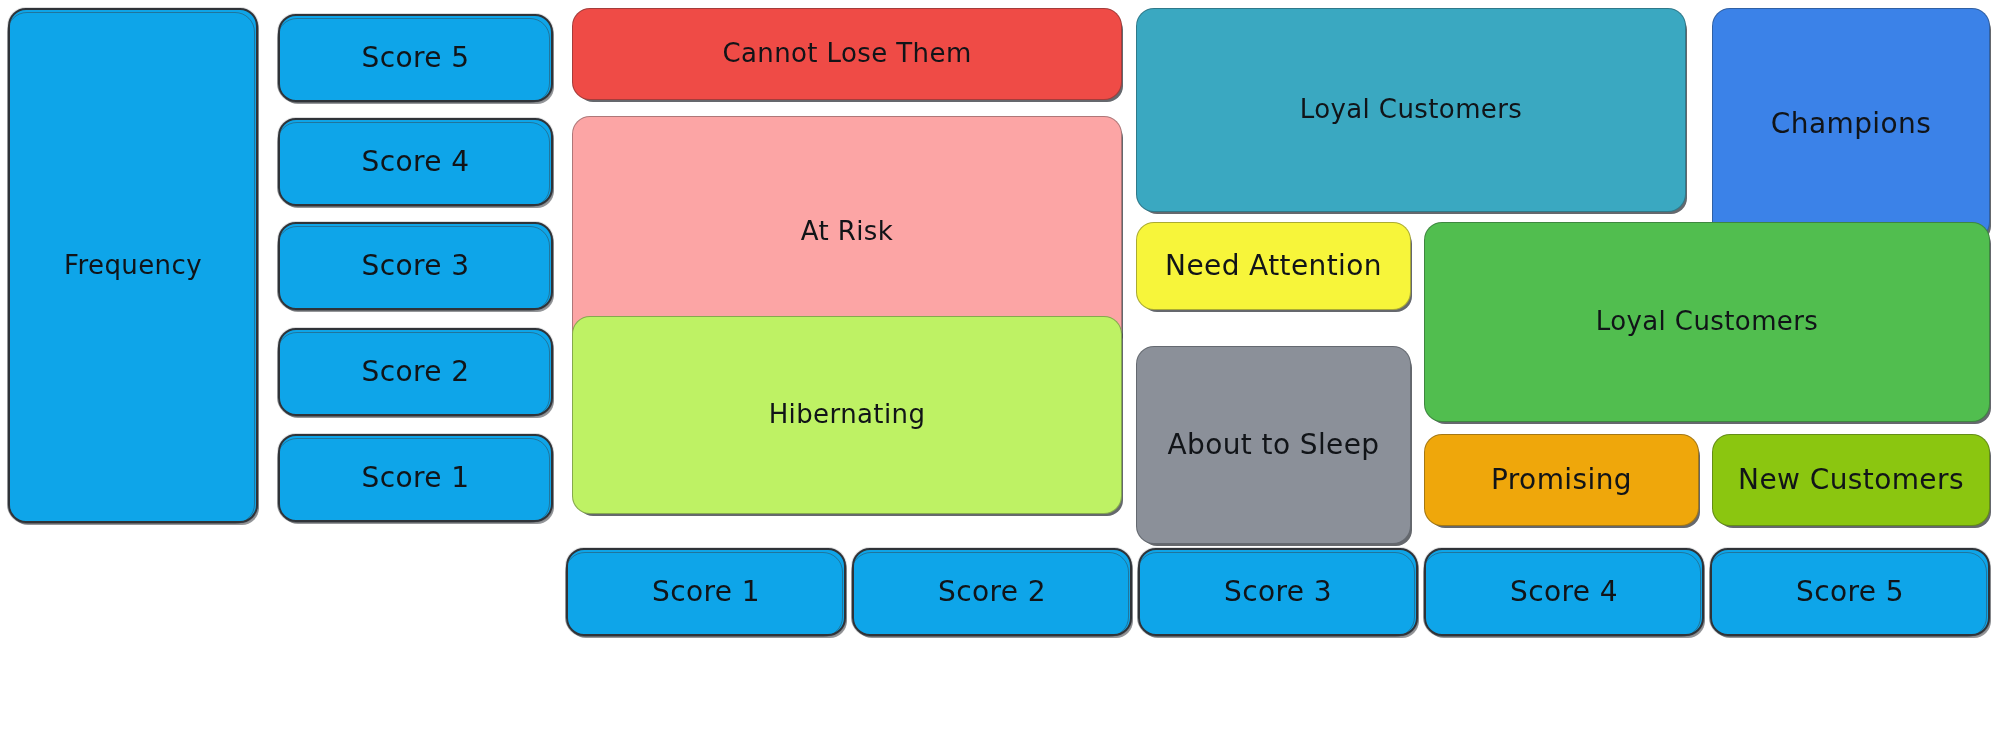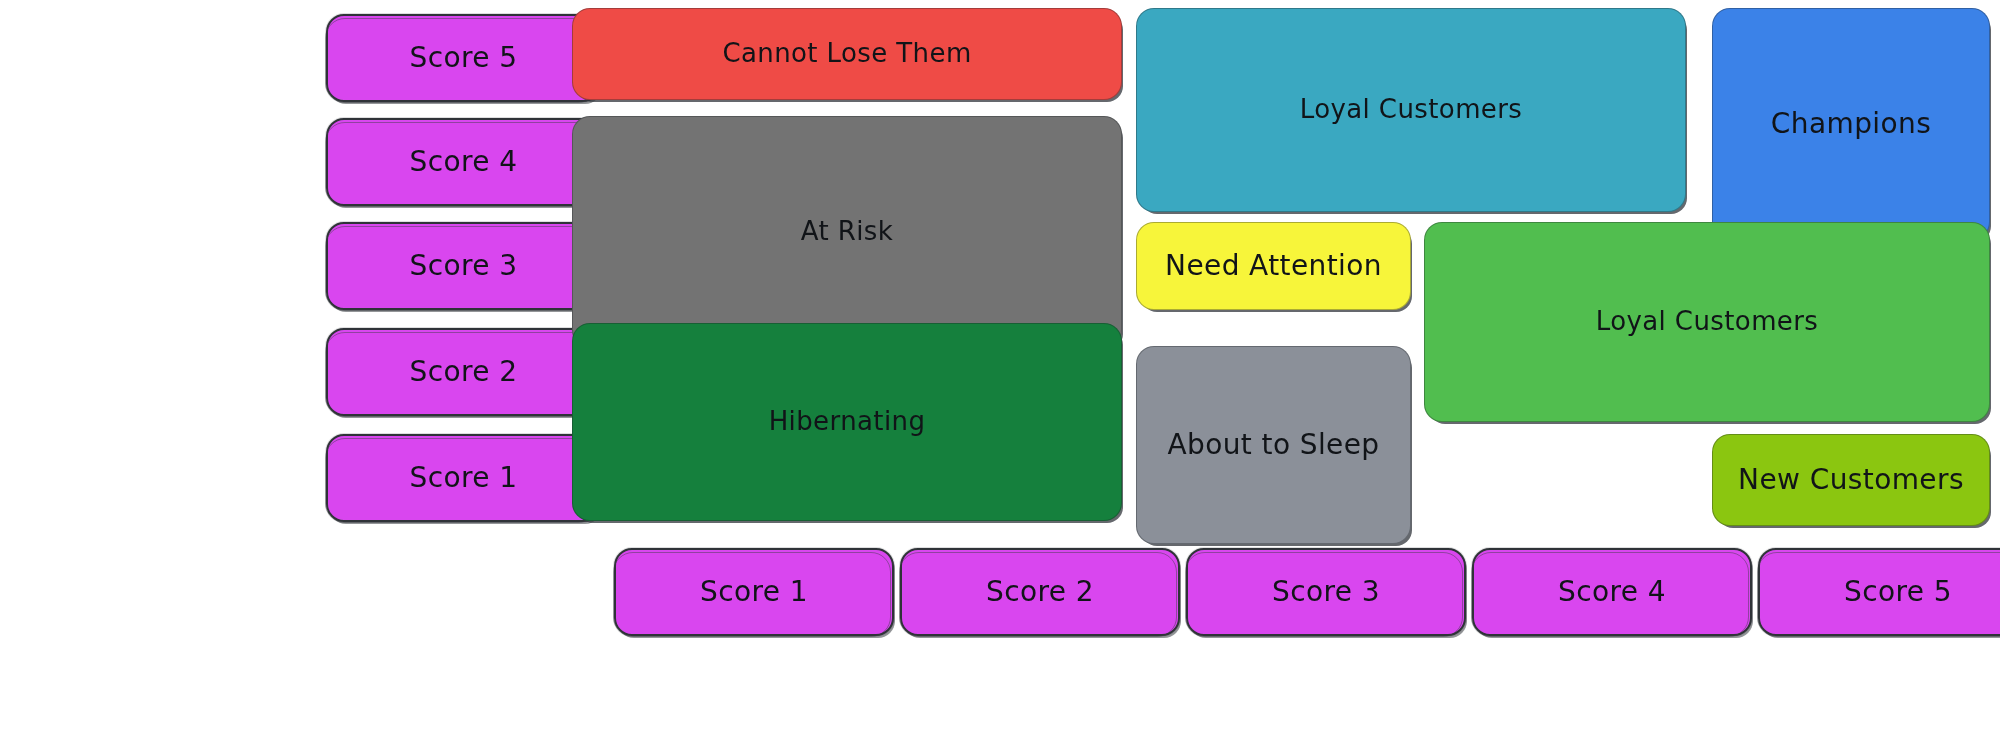--- a/index.html
+++ b/index.html
@@ -34,25 +34,24 @@
     position: relative;
     z-index: 2;
     display: block;
     padding: 0 6px;
     color: #111418;
     letter-spacing: 0.4px;
   }
 
   
   .outline {
-    background: #d946ef;
+    background: #0ea5e9;
     border: 2px solid #2f3338;
     box-shadow: 2px 3px 0 -1px rgba(60,64,70,0.55),
                 0 0 0 1px rgba(70,74,80,0.18);
-    margin-left: 48px;
   }
   
   .filled {
     border: 1px solid rgba(30,33,38,0.35);
     box-shadow: 3px 4px 0 -2px rgba(50,54,60,0.75);
   }
 
   .t-lg   { font-size: 26px; }
   .t-md   { font-size: 28px; }
 
@@ -64,20 +63,23 @@
     border: 1.5px solid rgba(55,59,65,0.45);
     border-radius: 20px;
     pointer-events: none;
   }
 </style>
 </head>
 <body>
 
 <div id="canvas">
 
+  <div class="box outline t-lg" style="left:8px; top:8px; width:250px; height:515px;">
+    <span class="lbl">Frequency</span>
+  </div>
 
   <div class="box outline t-md" style="left:278px; top:14px; width:275px; height:88px;">
     <span class="lbl">Score 5</span>
   </div>
 
   <div class="box outline t-md" style="left:278px; top:118px; width:275px; height:88px;">
     <span class="lbl">Score 4</span>
   </div>
 
   <div class="box outline t-md" style="left:278px; top:222px; width:275px; height:88px;">
@@ -89,25 +91,25 @@
   </div>
 
   <div class="box outline t-md" style="left:278px; top:434px; width:275px; height:88px;">
     <span class="lbl">Score 1</span>
   </div>
 
   <div class="box filled t-lg" style="left:572px; top:8px; width:550px; height:92px; background:#ef4b46;">
     <span class="lbl">Cannot Lose Them</span>
   </div>
 
-  <div class="box filled t-lg" style="left:572px; top:116px; width:550px; height:232px; background:#737373;">
+  <div class="box filled t-lg" style="left:572px; top:116px; width:550px; height:232px; background:#fca5a5;">
     <span class="lbl">At Risk</span>
   </div>
 
-  <div class="box filled t-lg" style="left:572px; top:323px; width:550px; height:198px; background:#15803d;">
+  <div class="box filled t-lg" style="left:572px; top:316px; width:550px; height:198px; background:#bef264;">
     <span class="lbl">Hibernating</span>
   </div>
 
   <div class="box filled t-lg" style="left:1136px; top:8px; width:550px; height:204px; background:#3aa8c1;">
     <span class="lbl">Loyal Customers</span>
   </div>
 
   <div class="box filled t-md" style="left:1136px; top:222px; width:275px; height:88px; background:#f7f53a;">
     <span class="lbl">Need Attention</span>
   </div>
@@ -117,20 +119,23 @@
   </div>
 
   <div class="box filled t-md" style="left:1712px; top:8px; width:278px; height:232px; background:#3b82e8;">
     <span class="lbl">Champions</span>
   </div>
 
   <div class="box filled t-lg" style="left:1424px; top:222px; width:566px; height:200px; background:#51be4f;">
     <span class="lbl">Loyal Customers</span>
   </div>
 
+  <div class="box filled t-md" style="left:1424px; top:434px; width:275px; height:92px; background:#efa70b;">
+    <span class="lbl">Promising</span>
+  </div>
 
   <div class="box filled t-md" style="left:1712px; top:434px; width:278px; height:92px; background:#8bc610;">
     <span class="lbl">New Customers</span>
   </div>
 
   <div class="box outline t-md" style="left:566px; top:548px; width:280px; height:88px;">
     <span class="lbl">Score 1</span>
   </div>
 
   <div class="box outline t-md" style="left:852px; top:548px; width:280px; height:88px;">

